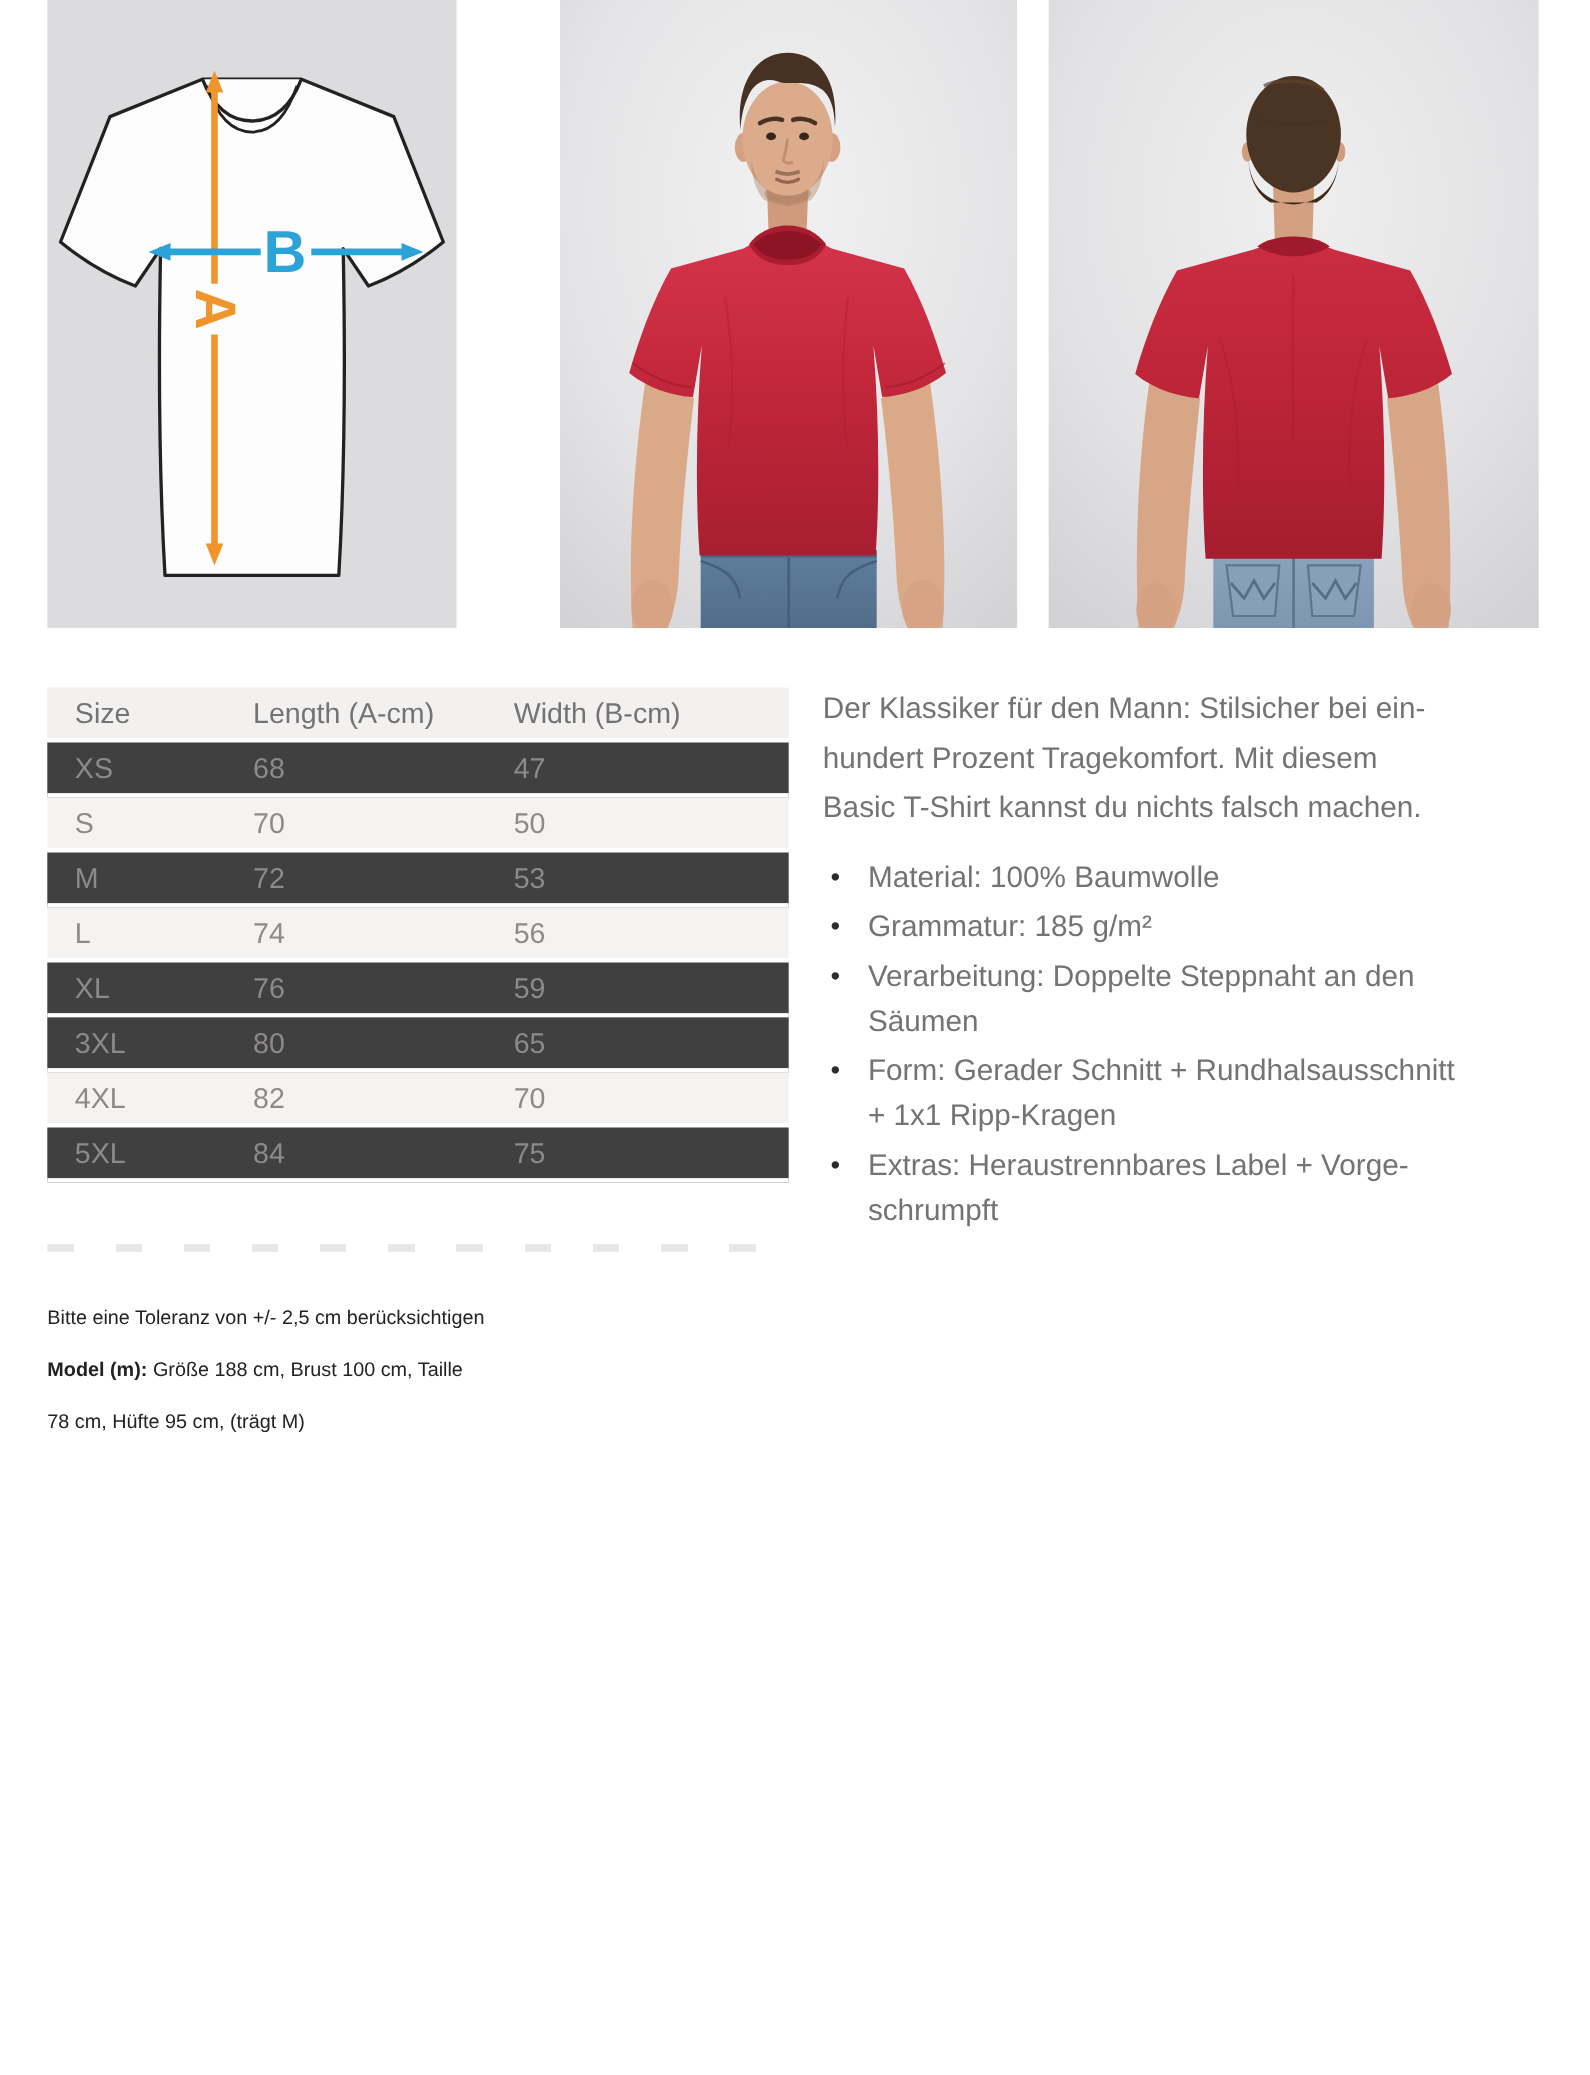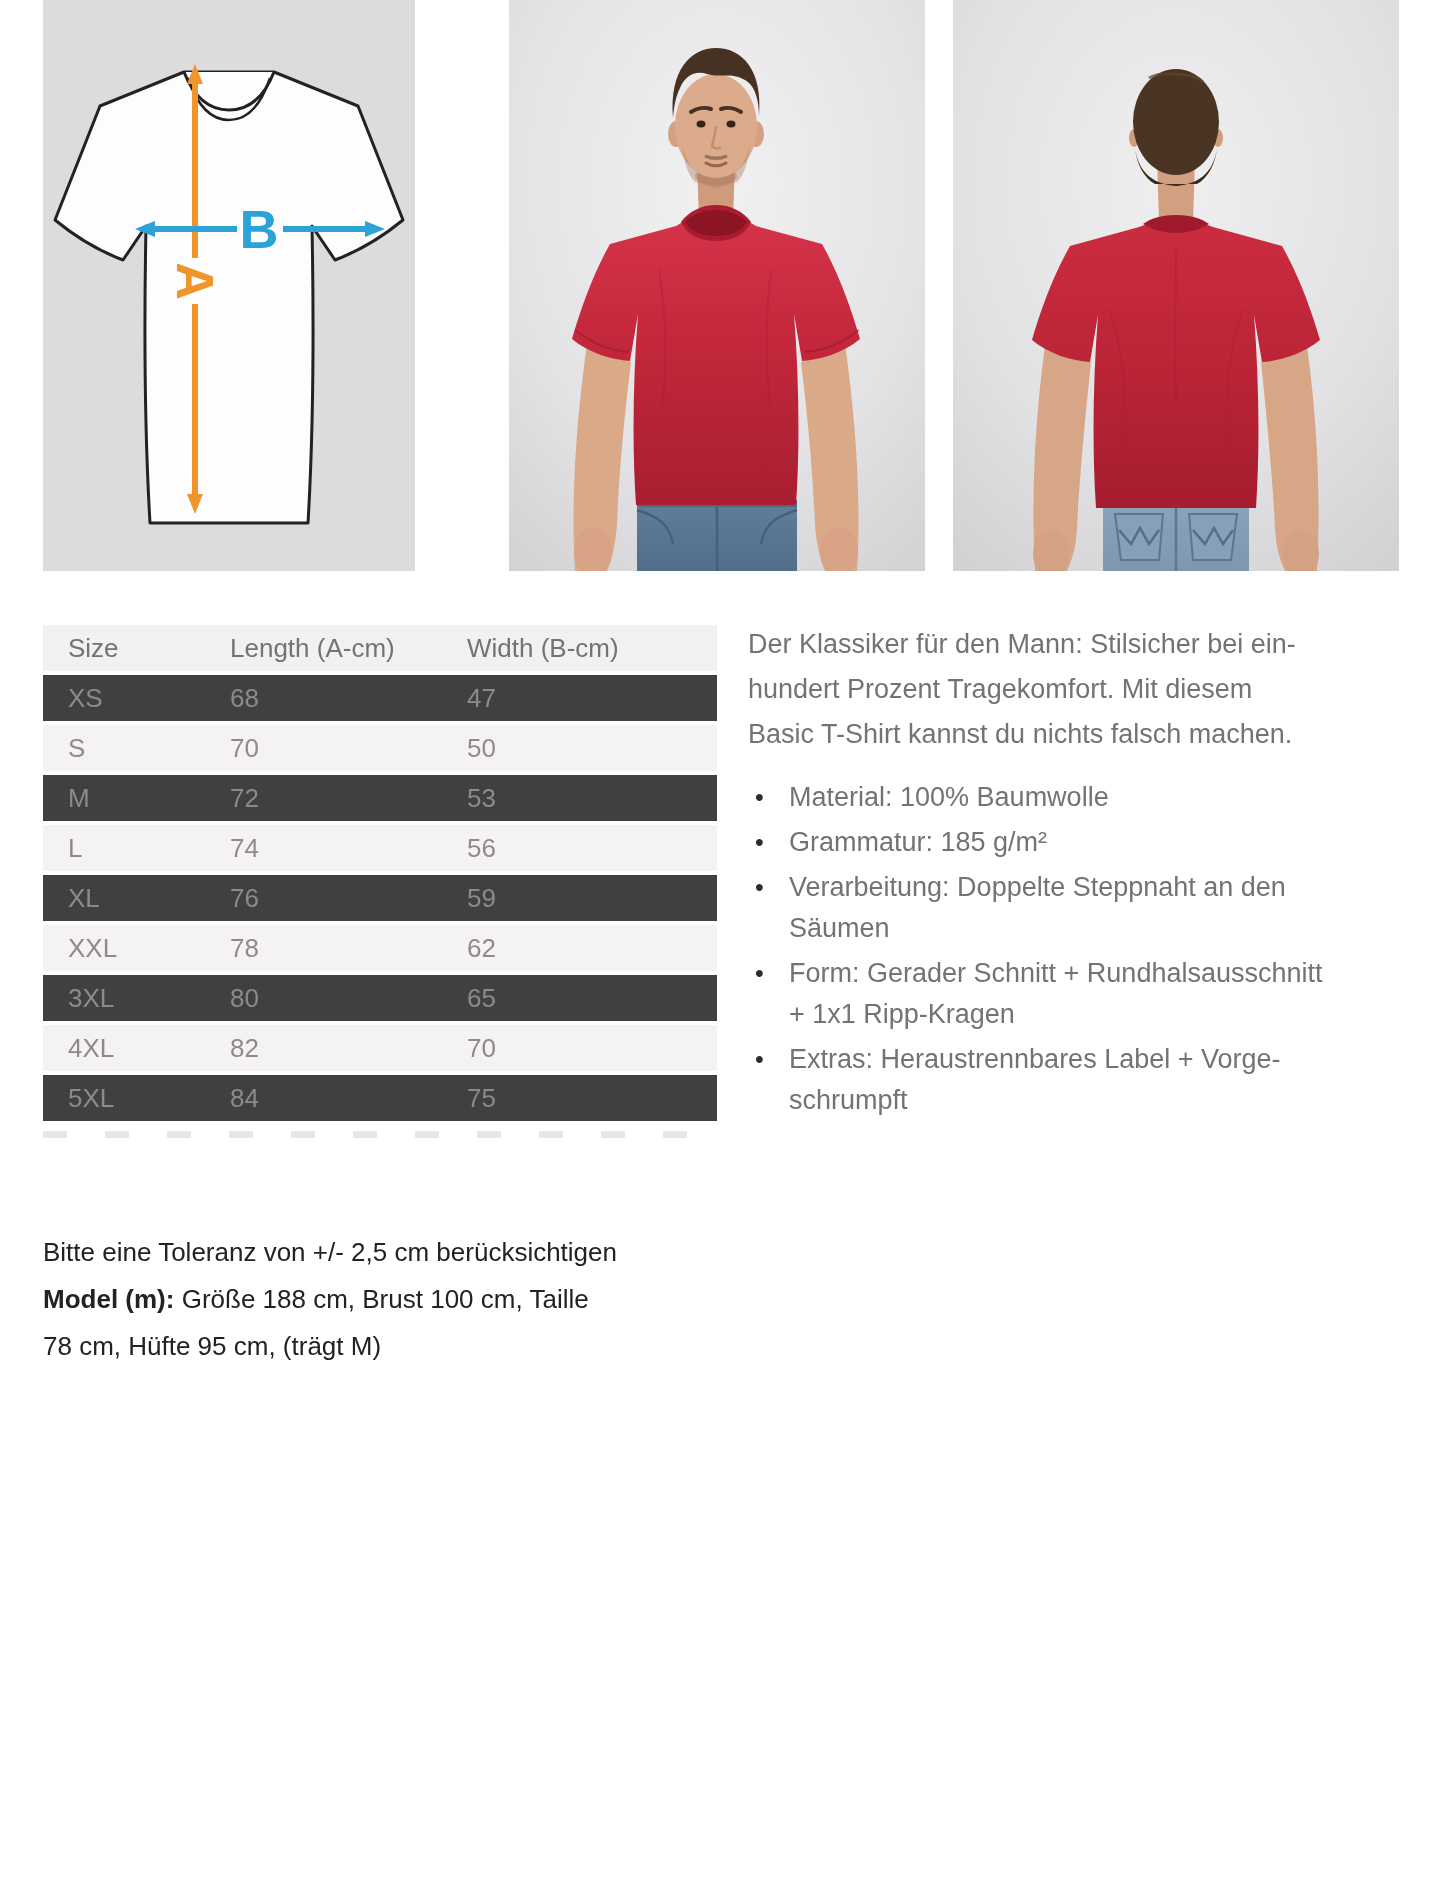--- a/index.html
+++ b/index.html
@@ -32,22 +32,22 @@
   #description{position:absolute;left:748px;top:622px;width:660px;
                font-size:27px;color:#737373;}
   #description .para{line-height:45px;white-space:pre-line;}
   #spec-list{list-style:none;margin:20px 0 0 0;padding:0;}
   #spec-list li{position:relative;padding-left:41px;line-height:41px;margin-bottom:4px;}
   #spec-list li::before{content:"•";position:absolute;left:7px;top:0;
                         font-size:25px;color:#2c2c2c;}
   #spec-list .spec-text{white-space:pre-line;margin-top:41px;}
 
   
-  #notes{position:absolute;left:43px;top:1229px;width:640px;
-         font-size:26px;line-height:47px;color:#222222;}
+  #notes{position:absolute;left:43px;top:1175px;width:640px;
+         font-size:18px;line-height:47px;color:#222222;}
   #notes .model-line b{font-weight:bold;}
   #notes .model-text{white-space:pre-line;}
 </style>
 </head>
 <body>
 
 <div id="page">
 
   <div class="imgbox" id="diagram-box">
     <svg viewBox="0 0 372 571">
@@ -234,25 +234,20 @@
     <div class="t-row t-light">
       <div>L</div>
       <div>74</div>
       <div>56</div>
     </div>
     <div class="t-row t-dark">
       <div>XL</div>
       <div>76</div>
       <div>59</div>
     </div>
-    <div class="t-row t-light">
-      <div>XXL</div>
-      <div>78</div>
-      <div>62</div>
-    </div>
     <div class="t-row t-dark">
       <div>3XL</div>
       <div>80</div>
       <div>65</div>
     </div>
     <div class="t-row t-light">
       <div>4XL</div>
       <div>82</div>
       <div>70</div>
     </div>

